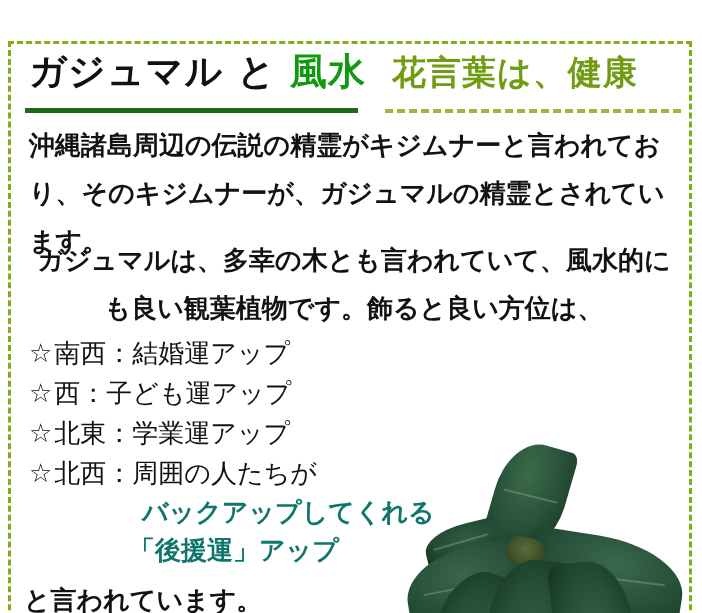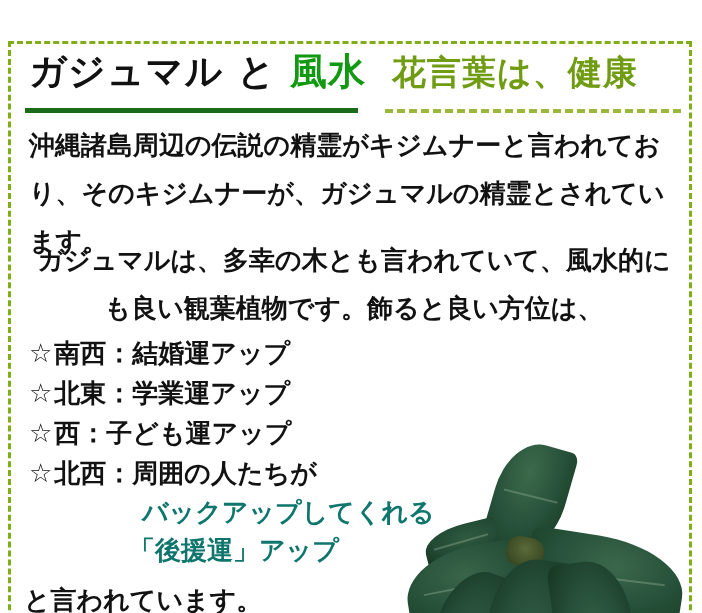--- a/index.html
+++ b/index.html
@@ -100,21 +100,21 @@
 
   
   #bullets {
     position: absolute;
     left: 29px;
     top: 300px;
     width: 430px;
   }
   .bullet-row {
     font-size: 26px;
-    font-weight: bold;
+    font-weight: normal;
     color: #121212;
     line-height: 40px;
     white-space: nowrap;
   }
   .bullet-row .star { margin-right: 2px; }
   .sub-line {
     font-size: 26px;
     font-weight: bold;
     color: #0f766e;
     line-height: 38px;
@@ -242,22 +242,22 @@
     <div id="title-underline"></div>
     <div id="title-sub">花言葉は、健康</div>
     <div id="title-sub-underline"></div>
   </div>
 
   <div class="para" id="para-1">沖縄諸島周辺の伝説の精霊がキジムナーと言われており、そのキジムナーが、ガジュマルの精霊とされています。</div>
   <div class="para" id="para-2">ガジュマルは、多幸の木とも言われていて、風水的にも良い観葉植物です。飾ると良い方位は、</div>
 
   <div id="bullets">
     <div class="bullet-row"><span class="star">☆</span><span>南西：結婚運アップ</span></div>
+    <div class="bullet-row"><span class="star">☆</span><span>西：子ども運アップ</span></div>
     <div class="bullet-row"><span class="star">☆</span><span>北東：学業運アップ</span></div>
-    <div class="bullet-row"><span class="star">☆</span><span>西：子ども運アップ</span></div>
     <div class="bullet-row"><span class="star">☆</span><span>北西：周囲の人たちが</span></div>
     <div class="sub-line" id="sub-line-1">バックアップしてくれる</div>
     <div class="sub-line" id="sub-line-2">「後援運」アップ</div>
   </div>
 
   <div id="closing">と言われています。</div>
 
   <div id="plant">
     <div class="leaf" id="leaf-top"></div>
     <div class="leaf" id="leaf-upper-left"></div>

